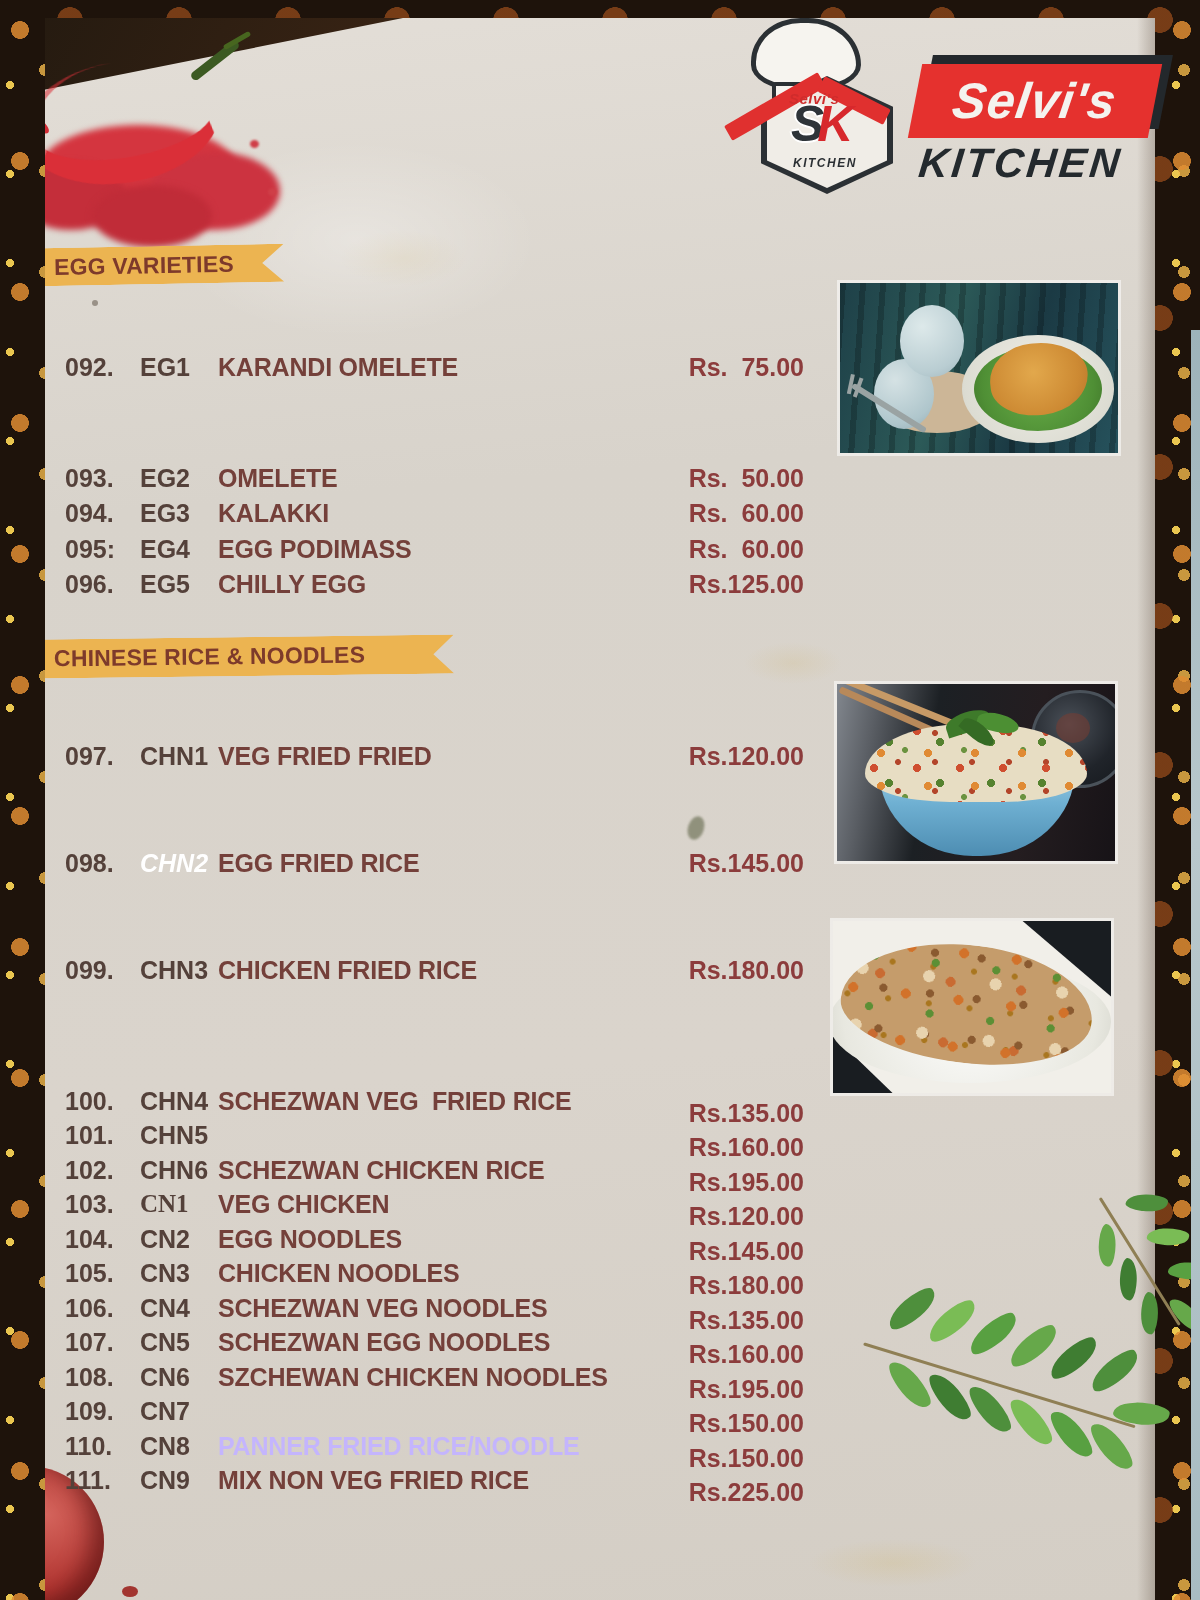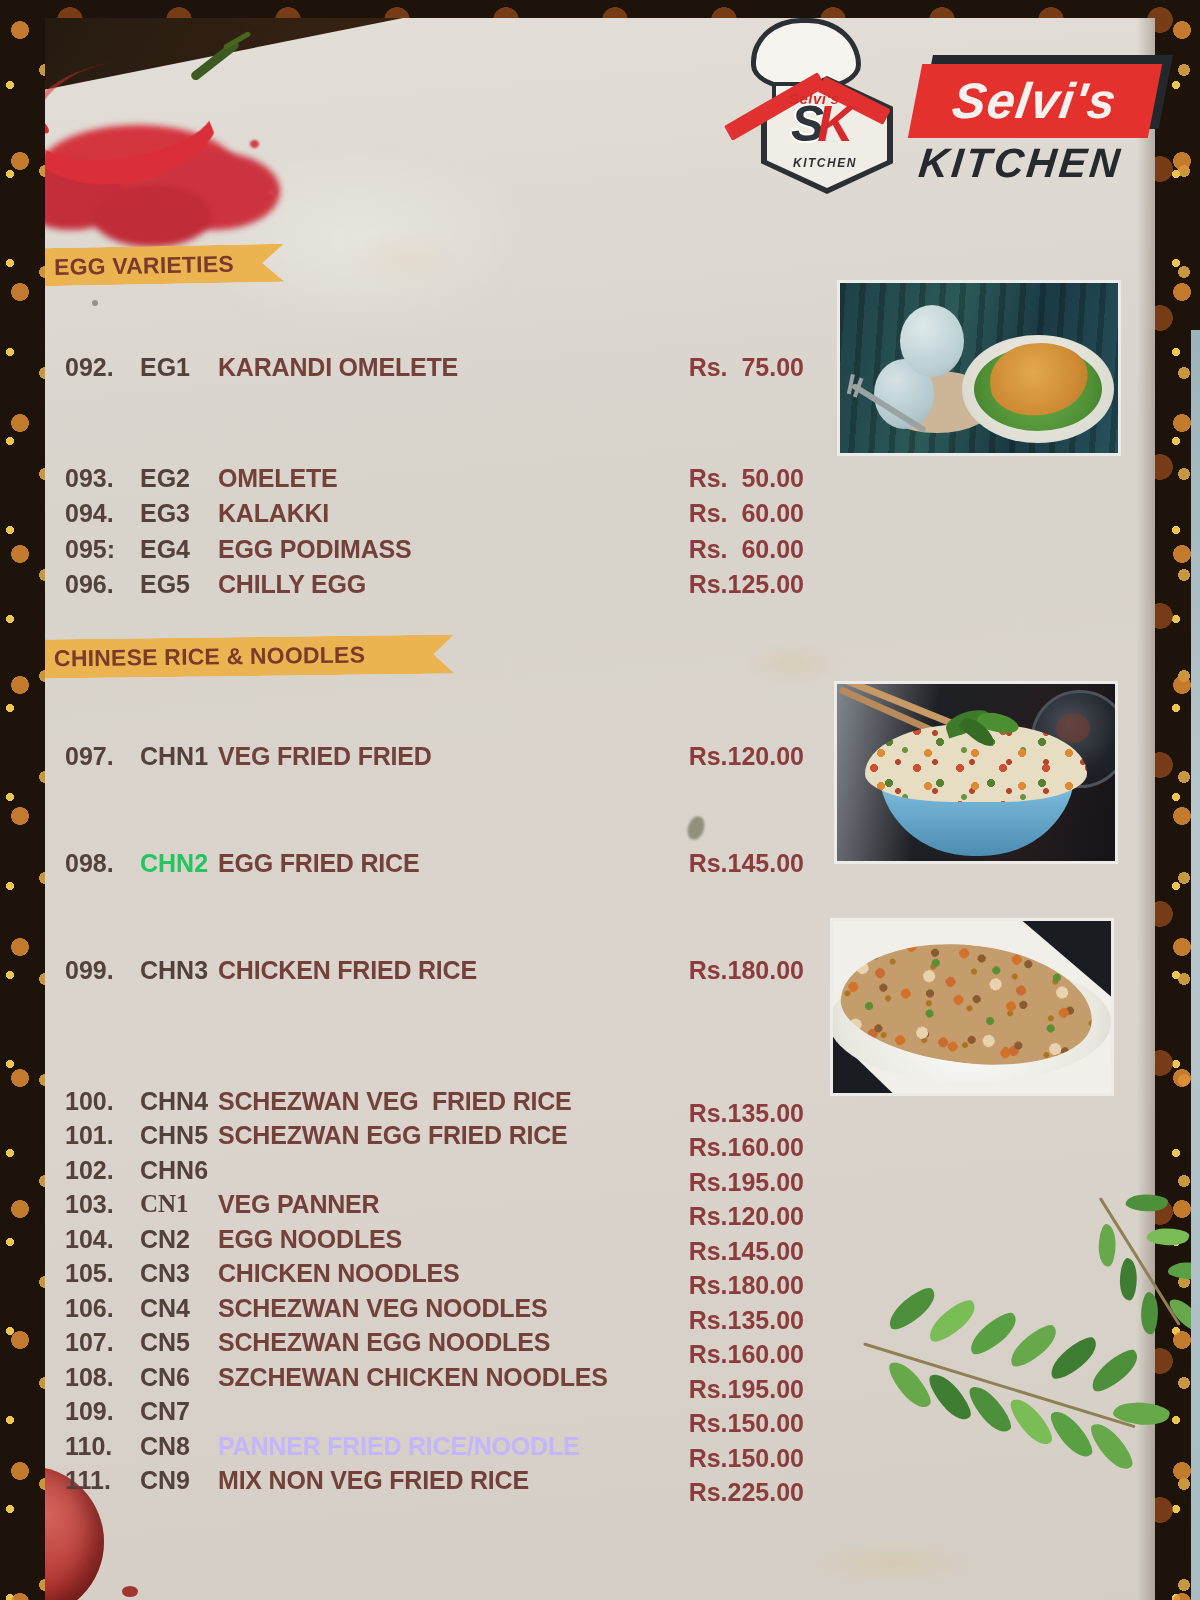--- a/index.html
+++ b/index.html
@@ -277,51 +277,51 @@
         <span style="color: rgb(125, 58, 43);">CHINESE RICE &amp; NOODLES</span>
       </div>
       <div class="row" style="top: 741px;">
         <span class="i-num" style="color: rgb(84, 65, 58);">097.</span>
         <span class="i-code" style="color: rgb(84, 65, 58);">CHN1</span>
         <span class="i-name" style="color: rgb(116, 64, 58);">VEG FRIED FRIED</span>
         <span class="i-price" style="color: rgb(140, 60, 60);">Rs.120.00</span>
       </div>
       <div class="row" style="top: 848px;">
         <span class="i-num" style="color: rgb(84, 65, 58);">098.</span>
-        <span class="i-code" style="color: #22c55e;">CHN2</span>
+        <span class="i-code" style="color: #ffffff; font-style: italic;">CHN2</span>
         <span class="i-name" style="color: rgb(116, 64, 58);">EGG FRIED RICE</span>
         <span class="i-price" style="color: rgb(140, 60, 60);">Rs.145.00</span>
       </div>
       <div class="row" style="top: 955px;">
         <span class="i-num" style="color: rgb(84, 65, 58);">099.</span>
         <span class="i-code" style="color: rgb(84, 65, 58);">CHN3</span>
         <span class="i-name" style="color: rgb(116, 64, 58);">CHICKEN FRIED RICE</span>
         <span class="i-price" style="color: rgb(140, 60, 60);">Rs.180.00</span>
       </div>
       <div class="row" style="top: 1086px; padding-left: 28px;">
         <span class="i-num" style="color: rgb(84, 65, 58);">100.</span>
         <span class="i-code" style="color: rgb(84, 65, 58);">CHN4</span>
         <span class="i-name" style="color: rgb(116, 64, 58);">SCHEZWAN VEG  FRIED RICE</span>
         <span class="i-price" style="color: rgb(140, 60, 60); top: 12px;">Rs.135.00</span>
       </div>
       <div class="row" style="top: 1120px;">
         <span class="i-num" style="color: rgb(84, 65, 58);">101.</span>
         <span class="i-code" style="color: rgb(84, 65, 58);">CHN5</span>
-        <span class="i-name" style="color: rgb(116, 64, 58);">SCHEZWAN EGG FRIED RICE</span>
         <span class="i-price" style="color: rgb(140, 60, 60); top: 12px;">Rs.160.00</span>
       </div>
       <div class="row" style="top: 1155px;">
         <span class="i-num" style="color: rgb(84, 65, 58);">102.</span>
         <span class="i-code" style="color: rgb(84, 65, 58);">CHN6</span>
+        <span class="i-name" style="color: rgb(116, 64, 58);">SCHEZWAN CHICKEN RICE</span>
         <span class="i-price" style="color: rgb(140, 60, 60); top: 12px;">Rs.195.00</span>
       </div>
       <div class="row" style="top: 1189px;">
         <span class="i-num" style="color: rgb(84, 65, 58);">103.</span>
         <span class="i-code" style="color: rgb(84, 65, 58); font-family: Liberation Serif, serif;">CN1</span>
-        <span class="i-name" style="color: rgb(116, 64, 58);">VEG PANNER</span>
+        <span class="i-name" style="color: rgb(116, 64, 58);">VEG CHICKEN</span>
         <span class="i-price" style="color: rgb(140, 60, 60); top: 12px;">Rs.120.00</span>
       </div>
       <div class="row" style="top: 1224px;">
         <span class="i-num" style="color: rgb(84, 65, 58);">104.</span>
         <span class="i-code" style="color: rgb(84, 65, 58);">CN2</span>
         <span class="i-name" style="color: rgb(116, 64, 58);">EGG NOODLES</span>
         <span class="i-price" style="color: rgb(140, 60, 60); top: 12px;">Rs.145.00</span>
       </div>
       <div class="row" style="top: 1258px;">
         <span class="i-num" style="color: rgb(84, 65, 58);">105.</span>

